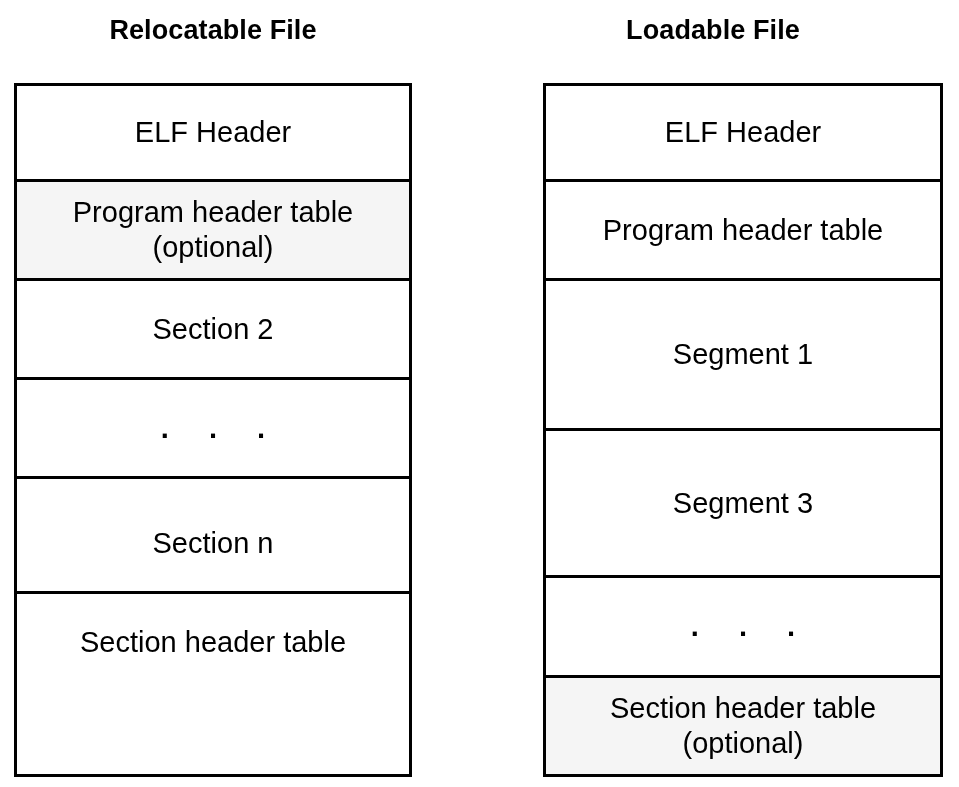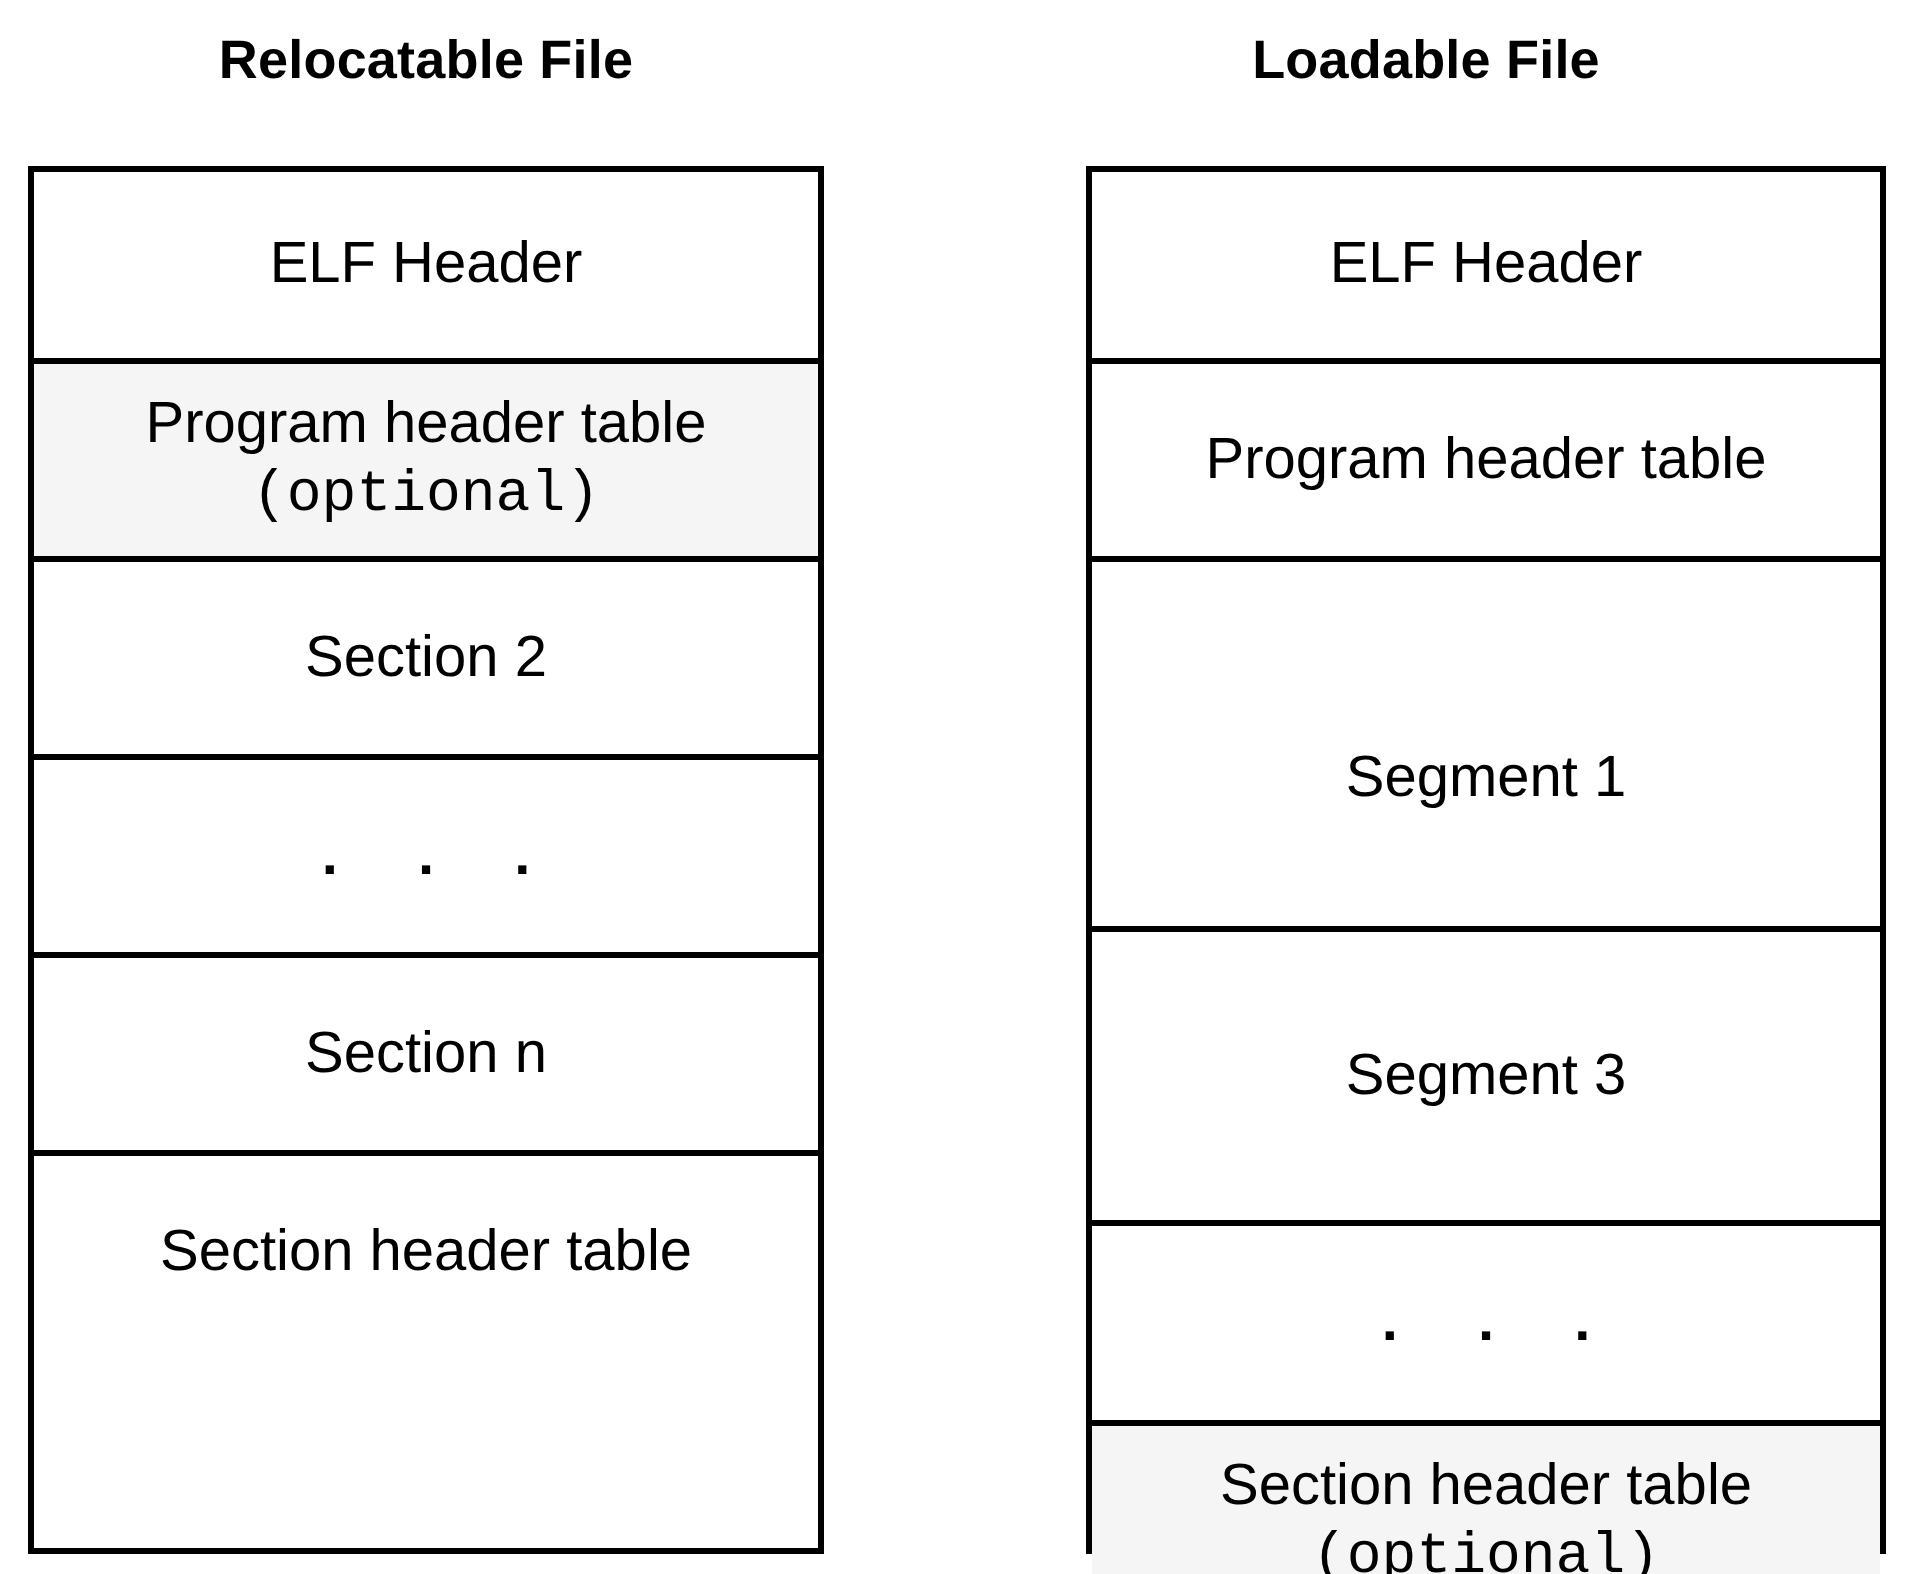--- a/index.html
+++ b/index.html
@@ -68,21 +68,20 @@
   }
   .row.shaded {
     background: #f5f5f5;
   }
   .row .row-label {
     display: block;
     width: 100%;
   }
   .row .row-label .sub {
     display: block;
-    font-family: Liberation Mono, monospace;
   }
 
   
   .row.dots .row-label {
     font-size: 29px;
     letter-spacing: 16px;
     text-indent: 16px;
     font-weight: 700;
   }
 </style>
@@ -101,36 +100,36 @@
       </div>
       <div class="row shaded" style="height: 99px; flex: 0 0 99px;">
         <span class="row-label">Program header table<span class="sub">(optional)</span></span>
       </div>
       <div class="row" style="height: 99px; flex: 0 0 99px;">
         <span class="row-label">Section 2</span>
       </div>
       <div class="row dots" style="height: 99px; flex: 0 0 99px;">
         <span class="row-label">. . .</span>
       </div>
-      <div class="row" style="height: 99px; flex: 0 0 99px;">
+      <div class="row" style="height: 99px; flex: 0 0 99px; margin-top: 16px;">
         <span class="row-label">Section n</span>
       </div>
       <div class="row" style="height: 96px; flex: 0 0 96px;">
         <span class="row-label">Section header table</span>
       </div>
     </div>
 
   <div class="file-box" id="box-loadable">
       <div class="row" style="height: 96px; flex: 0 0 96px;">
         <span class="row-label">ELF Header</span>
       </div>
       <div class="row" style="height: 99px; flex: 0 0 99px;">
         <span class="row-label">Program header table</span>
       </div>
-      <div class="row" style="height: 150px; flex: 0 0 150px; margin-top: 35px;">
+      <div class="row" style="height: 150px; flex: 0 0 150px;">
         <span class="row-label">Segment 1</span>
       </div>
       <div class="row" style="height: 147px; flex: 0 0 147px;">
         <span class="row-label">Segment 3</span>
       </div>
       <div class="row dots" style="height: 100px; flex: 0 0 100px;">
         <span class="row-label">. . .</span>
       </div>
       <div class="row shaded" style="height: 96px; flex: 0 0 96px;">
         <span class="row-label">Section header table<span class="sub">(optional)</span></span>

